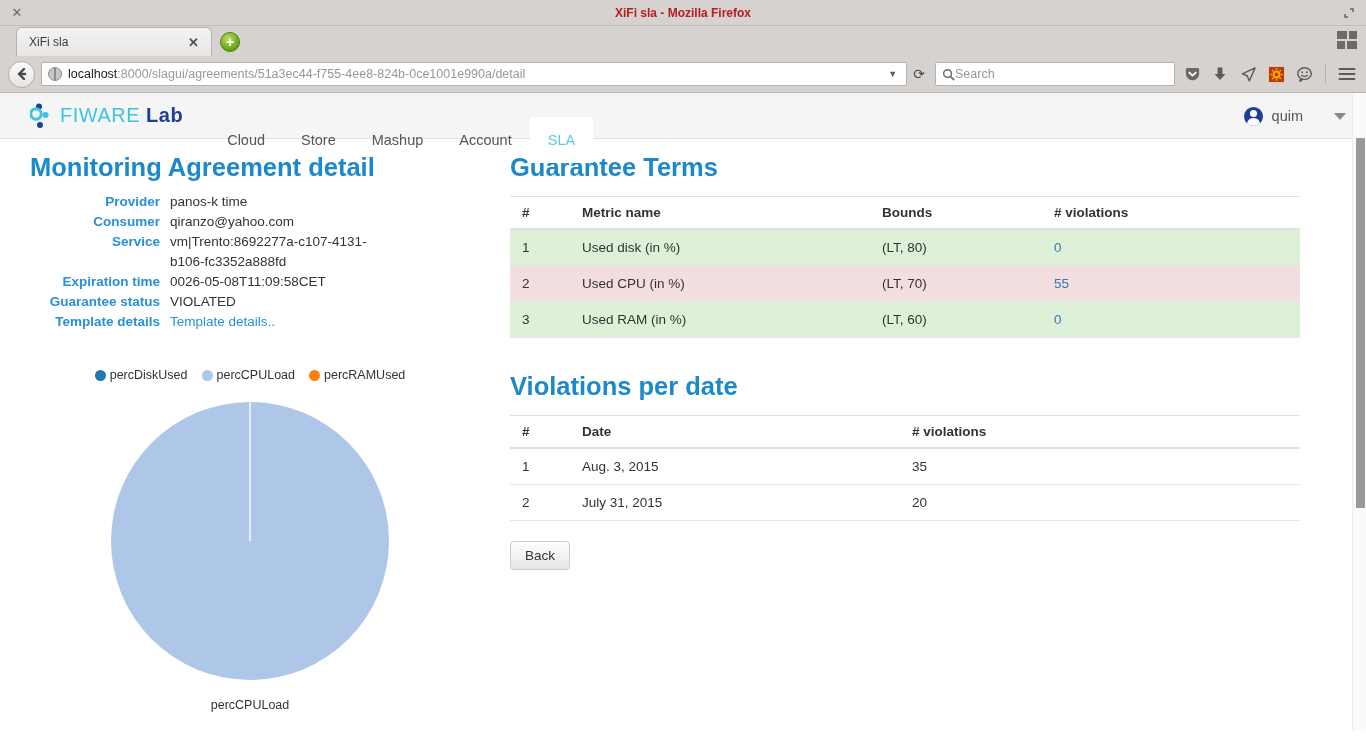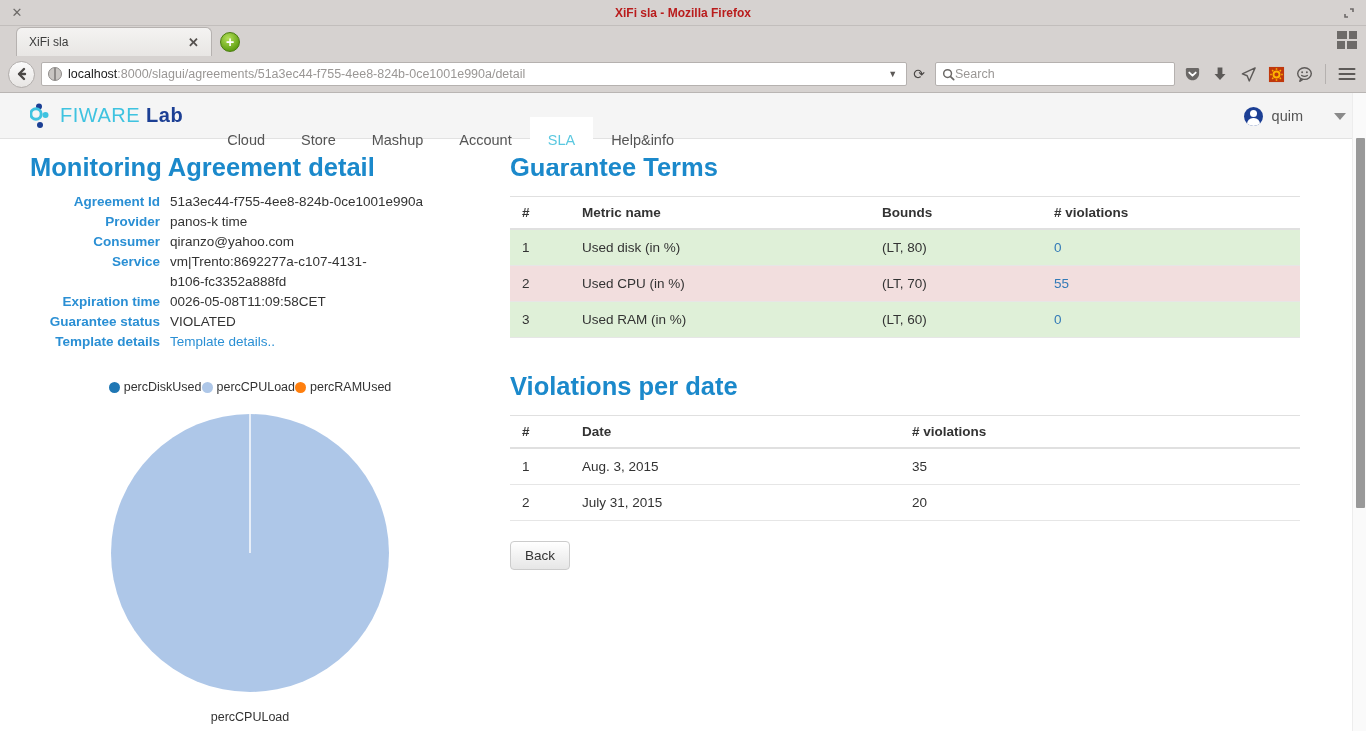--- a/index.html
+++ b/index.html
@@ -264,21 +264,22 @@
     line-height: 20px;
     flex: 1;
   }
   .dl-def a { color: #2a8fd4; text-decoration: none; }
 
   
   #chart-legend {
     display: flex;
     justify-content: center;
     align-items: center;
-    margin-top: 28px;
+    gap: 14px;
+    margin-top: 36px;
     font-size: 12.5px;
     color: #333;
   }
   .legend-item { display: flex; align-items: center; gap: 4px; }
   .legend-swatch { width: 11px; height: 11px; border-radius: 50%; display: inline-block; }
 
   #pie-wrap { position: relative; margin-top: 14px; text-align: center; }
   #pie-label {
     font-size: 12.5px; color: #333;
     margin-top: 8px;
@@ -455,39 +456,34 @@
         <circle cx="10" cy="23" r="3" fill="#1c3f94"></circle>
       </svg>
       <span id="fiware-logo-text"><span style="color:#3fc3e0;">FIWARE</span><span style="color:#1c3f94;">&nbsp;</span><span style="color:#1c3f94;font-weight:bold;text-align:right;">Lab</span></span>
     </div>
 
     <div class="nav-link">Cloud</div>
     <div class="nav-link">Store</div>
     <div class="nav-link">Mashup</div>
     <div class="nav-link">Account</div>
     <div class="nav-link active">SLA</div>
-    <div class="nav-link">Help&amp;info</div>
 
     <div id="user-menu">
       <span id="user-avatar-icon"></span>
       <span id="user-name">quim</span>
       <span id="user-caret"></span>
     </div>
   </div>
 
   <div id="content">
 
     <div id="left-col">
       <h1 class="page-heading">Monitoring Agreement detail</h1>
 
       <div id="agreement-details">
-        <div class="dl-row">
-          <div class="dl-term">Agreement Id</div>
-          <div class="dl-def">51a3ec44-f755-4ee8-824b-0ce1001e990a</div>
-        </div>
         <div class="dl-row">
           <div class="dl-term">Provider</div>
           <div class="dl-def">panos-k time</div>
         </div>
         <div class="dl-row">
           <div class="dl-term">Consumer</div>
           <div class="dl-def">qiranzo@yahoo.com</div>
         </div>
         <div class="dl-row">
           <div class="dl-term">Service</div>

